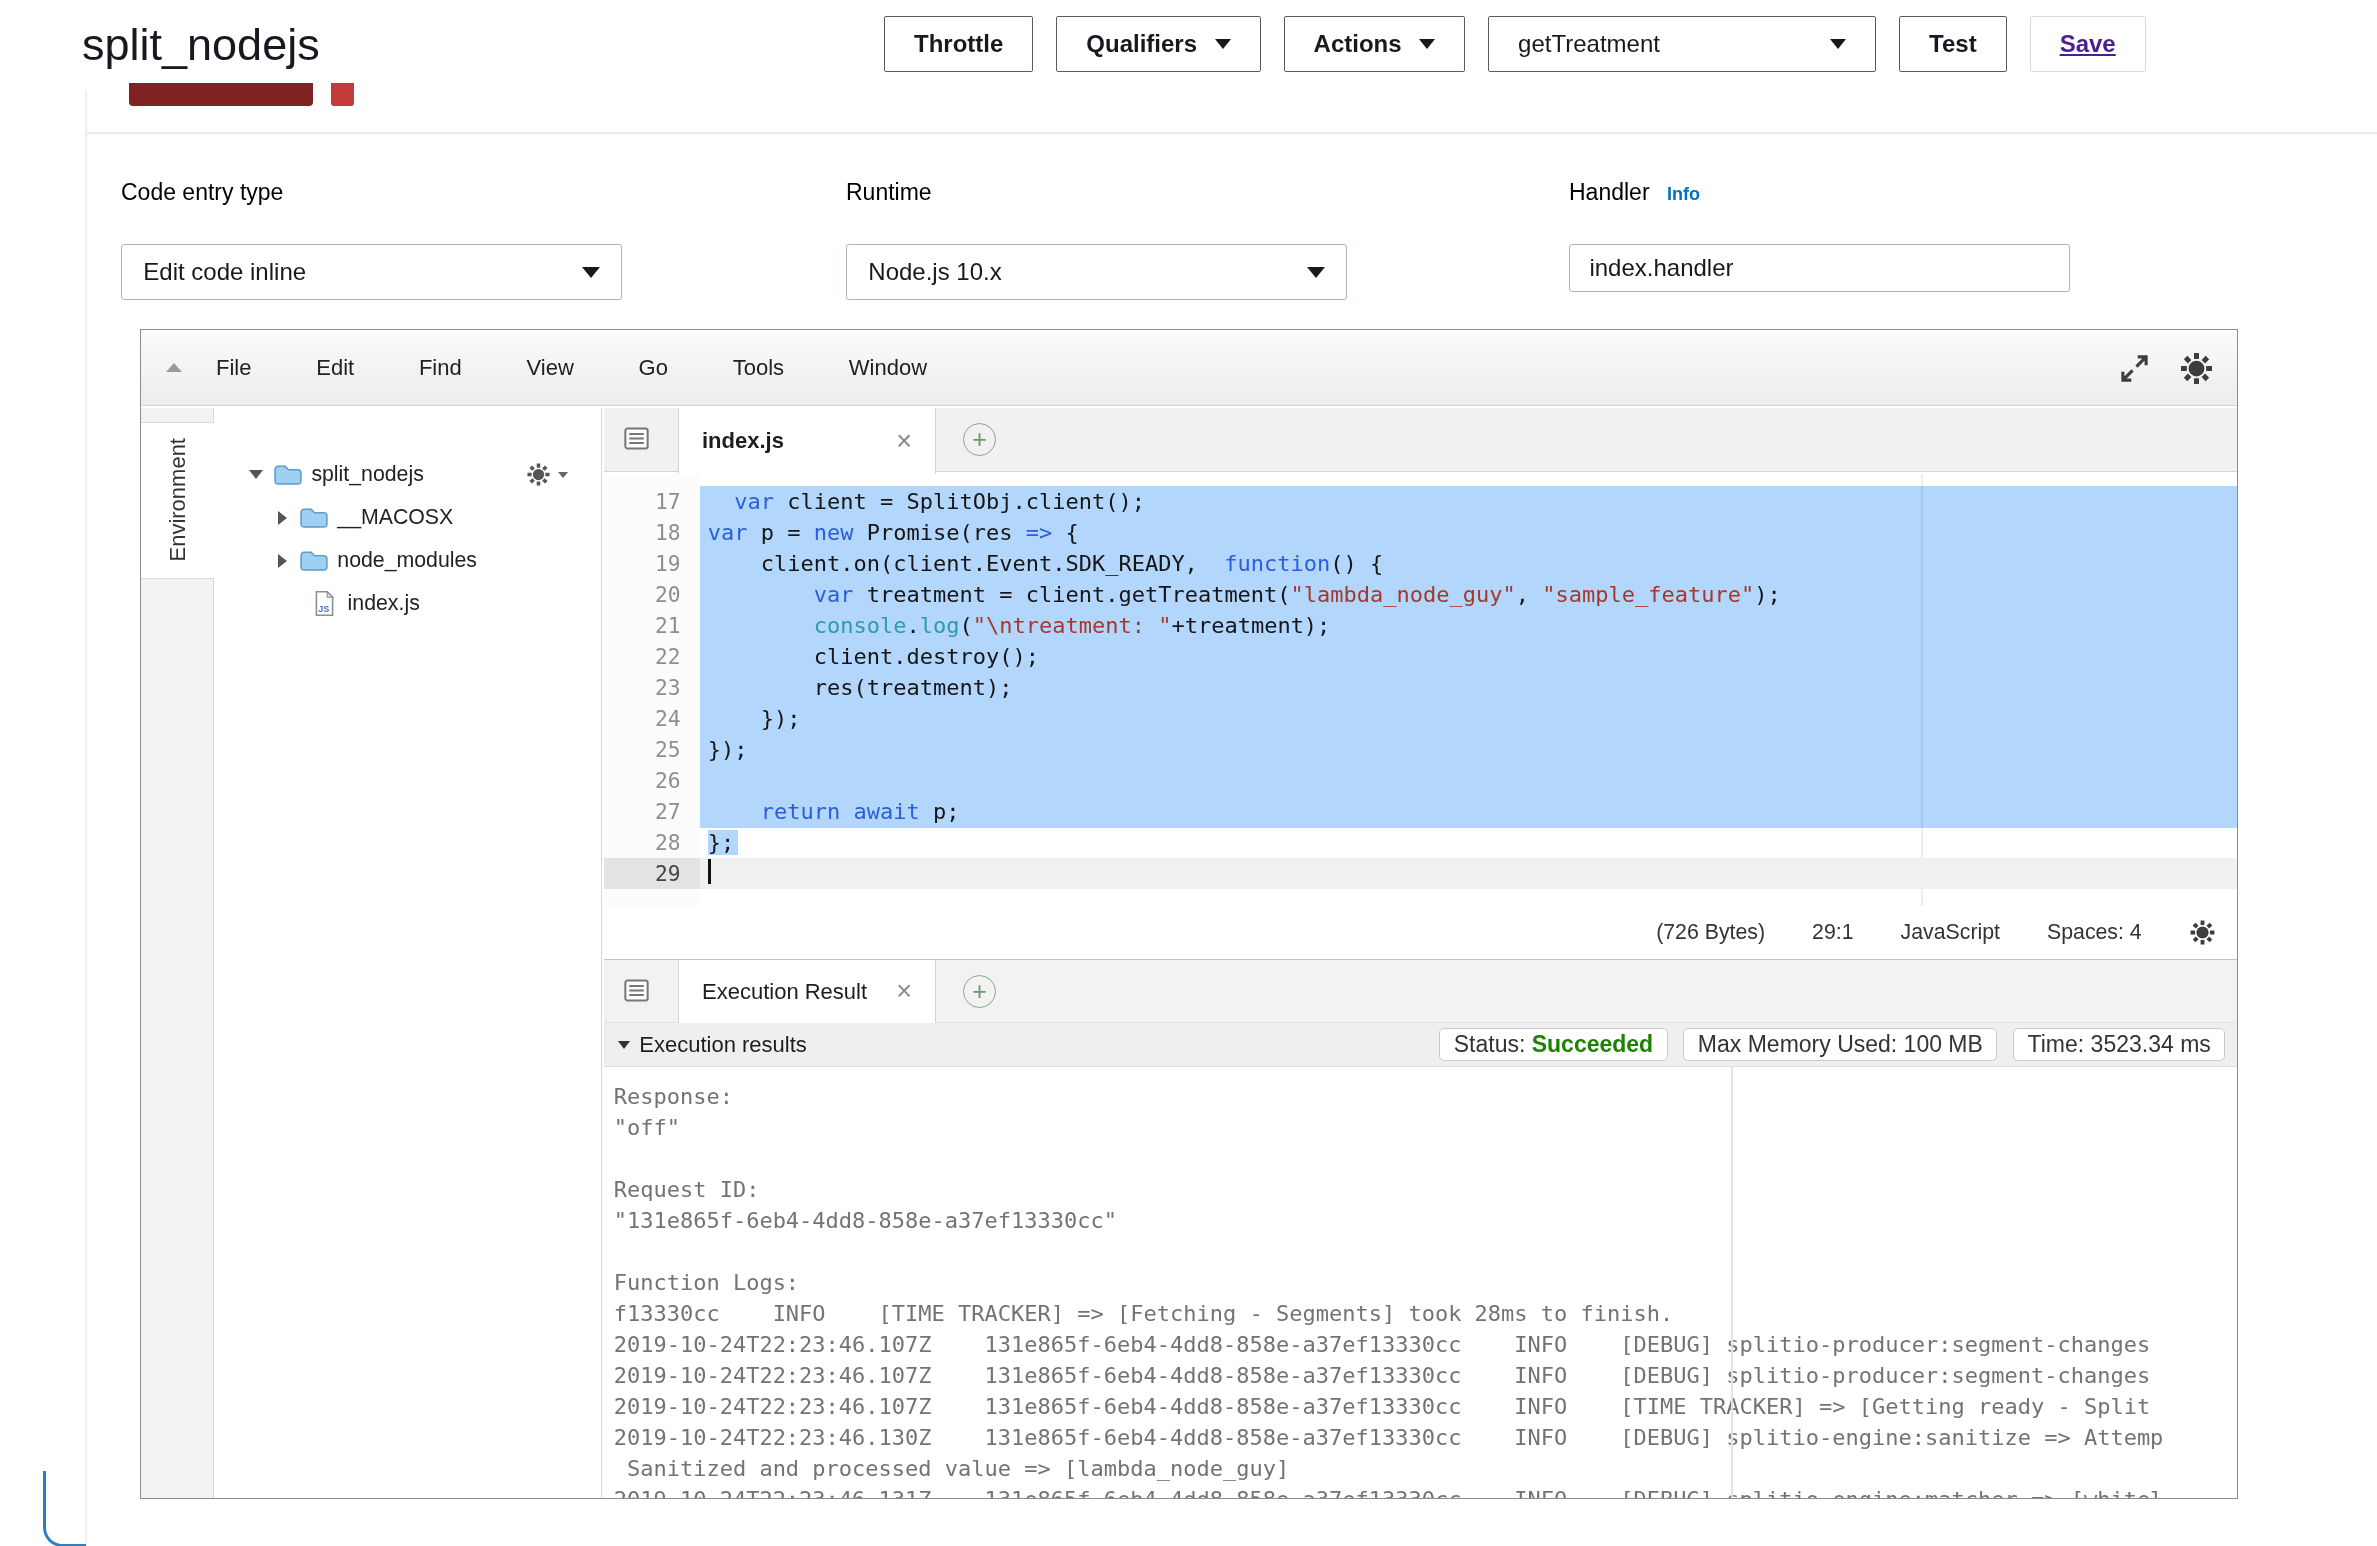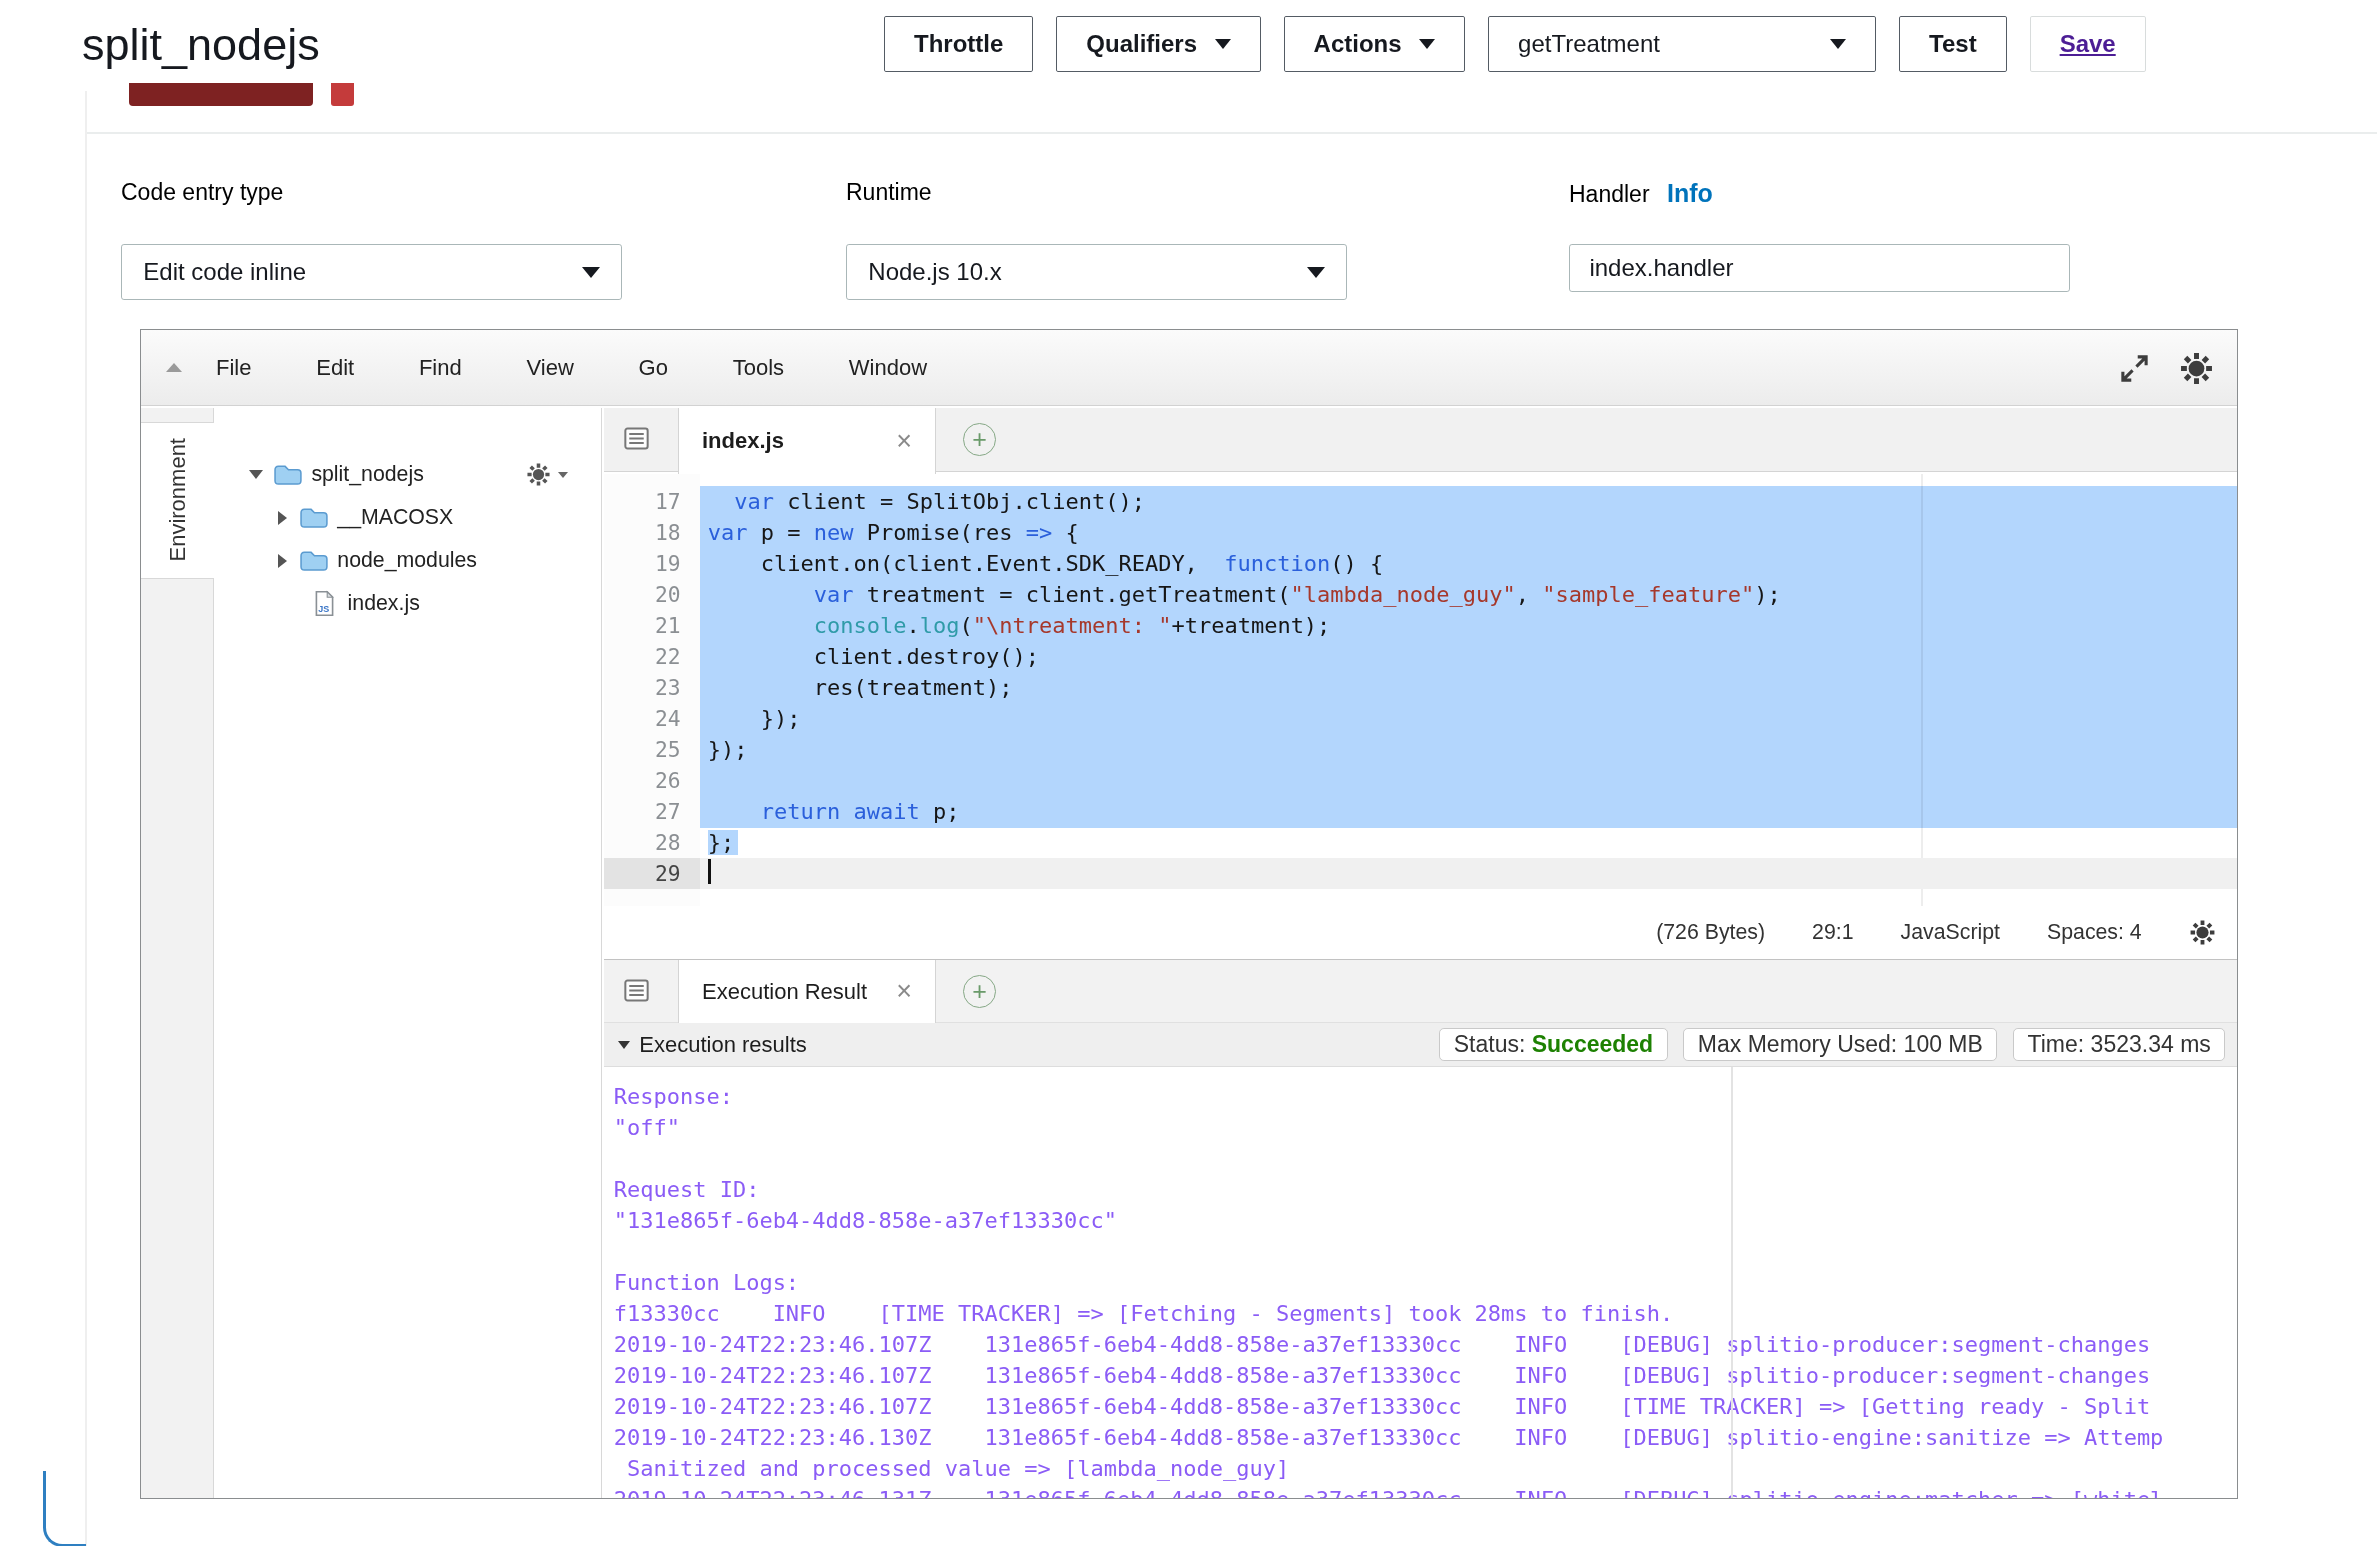--- a/index.html
+++ b/index.html
@@ -19,21 +19,21 @@
   .frag-red2 { position:absolute; left:331px; top:83px; width:23px; height:23px; background:#c43b3b; border-radius:0 0 2.9px 2.9px; }
   .divider-h { position:absolute; left:85px; top:132px; right:0; height:1.9px; background:#eaeded; }
   .divider-v { position:absolute; left:85px; top:91px; bottom:0; width:1.9px; background:#efefef; }
   .corner-blue { position:absolute; left:43px; top:1471px; width:43px; height:76px;
                  border-left:3.9px solid #2e7fc1; border-bottom:3.9px solid #2e7fc1; border-bottom-left-radius:19.4px; }
 
   
   .fgroup { position:absolute; top:179px; }
   .fg1 { left:121px; } .fg2 { left:846px; } .fg3 { left:1569px; }
   .flabel { font-size:23px; color:#000; margin-bottom:36px; display:flex; gap:17.5px; align-items:baseline; height:29px; }
-  .info-link { color:#0073bb; font-weight:700; font-size:25px; cursor:pointer; }
+  .info-link { color:#0073bb; font-weight:700; font-size:18px; cursor:pointer; }
   .select { width:501px; height:56px; border:1.9px solid #aab7b8; border-radius:2.9px; background:#fff; display:flex;
             align-items:center; justify-content:space-between; padding:0 21.3px; font-size:24px; cursor:pointer; }
   .select .tri-down-dark { border-left-width:9.7px; border-right-width:9.7px; border-top-width:11.6px; }
   .text-input { width:501px; height:48px; border:1.9px solid #aab7b8; border-radius:2.9px; background:#fff;
                 padding:0 19.4px; font-size:24px; color:#16191f; font-family:inherit; }
 
   
   .ide { position:absolute; left:140px; top:329px; width:2098px; height:1170px; border:1.9px solid #8a8d8f; background:#fff; }
   .ide-menubar { position:absolute; top:0; left:0; right:0; height:76px; background:linear-gradient(#fbfbfb,#ececec);
                  border-bottom:1.9px solid #d2d2d2; display:flex; align-items:center; padding-left:25px; }
@@ -94,21 +94,21 @@
   .res-tabbar .tab { height:63px; font-weight:400; }
   .res-header { position:absolute; left:0; right:0; top:614px; height:45px; background:#efefef;
                 border-top:1.9px solid #e0e0e0; border-bottom:1.9px solid #dddddd; display:flex; align-items:center; padding-left:13.6px; }
   .res-title { font-size:22px; color:#1d1d1d; display:flex; align-items:center; gap:9.7px; cursor:pointer; }
   .tri-down-sm { width:0; height:0; border-left:6.8px solid transparent; border-right:6.8px solid transparent; border-top:8.7px solid #333; }
   .badges { margin-left:auto; display:flex; gap:15.5px; margin-right:11.6px; }
   .badge { background:#fff; border:1.9px solid #c9c9c9; border-radius:4.9px; padding:1.9px 13.6px; font-size:23px; color:#333; white-space:nowrap; }
   .badge .val-green { color:var(--green); font-weight:700; }
 
   .logs { position:absolute; left:0; right:0; top:659px; bottom:0; background:#fff; overflow:hidden; padding:13.6px 0 0 9.7px; }
-  .log-line { font:22px/31px "DejaVu Sans Mono", monospace; white-space:pre; color:#8b5cf6; }
+  .log-line { font:22px/31px "DejaVu Sans Mono", monospace; white-space:pre; color:#737373; }
   .res-ruler { position:absolute; left:1127px; top:659px; bottom:0; width:1.9px; background:#e3e3e3; }
 </style>
 </head>
 <body>
 
 <div class="page">
 
   <div class="page-title">split_nodejs</div>
 
   <div class="toolbar">

